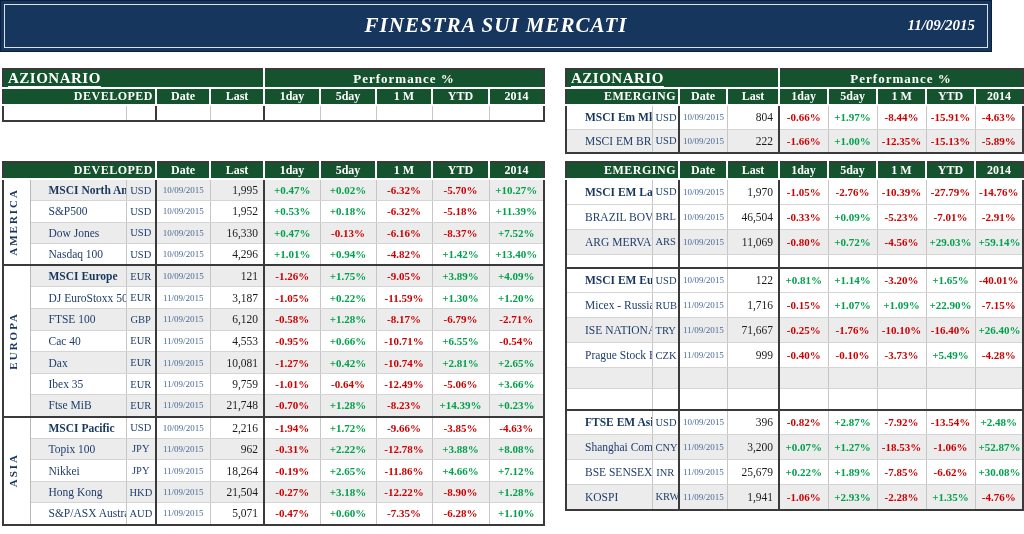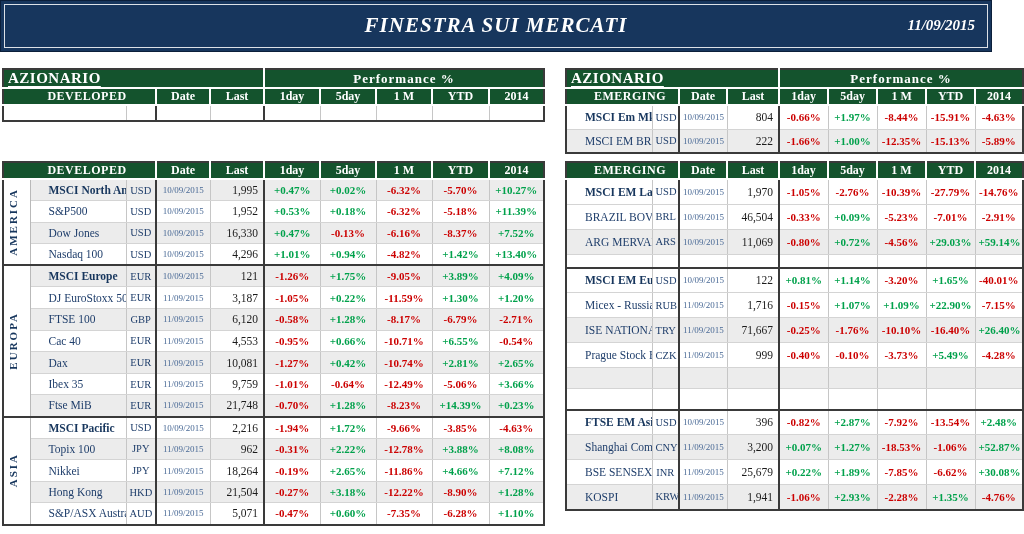--- a/index.html
+++ b/index.html
@@ -32,21 +32,21 @@
     border-right:2px solid #ffffff; border-bottom:2px solid #ffffff;
     overflow:hidden; white-space:nowrap; padding:0 2px;
   }
   .tbl th:last-child { border-right:0; }
   .tbl thead { border-bottom:2px solid #3a3a3a; }
   .tbl th.az {
     text-align:left; font-size:15px; padding-left:4px;
     text-decoration:underline; text-underline-offset:3px; letter-spacing:.5px;
   }
   .tbl th.perf { font-size:13px; letter-spacing:1px;margin-top:34px; }
-  .tbl th.grp { text-align:center; padding-left:17px; letter-spacing:.5px; }
+  .tbl th.grp { text-align:right; padding-left:17px; letter-spacing:.5px; }
   .tbl td {
     border-right:1px solid #c6c6c6; border-bottom:1px solid #d4d4d4;
     font-size:11.5px; overflow:hidden; white-space:nowrap; padding:0 3px;
     background:#ffffff; vertical-align:middle;
   }
   .tbl td.shade { background:#ECECEC; }
   .tbl td.dark-r { border-right:2px solid #3a3a3a; }
   .tbl tbody.grp-sep { border-top:2px solid #3a3a3a; }
   td.name { color:#1F3E6B; text-align:left; padding-left:18px; }
   td.name.b, td.name-c.b { font-weight:bold; color:#17365D; }

